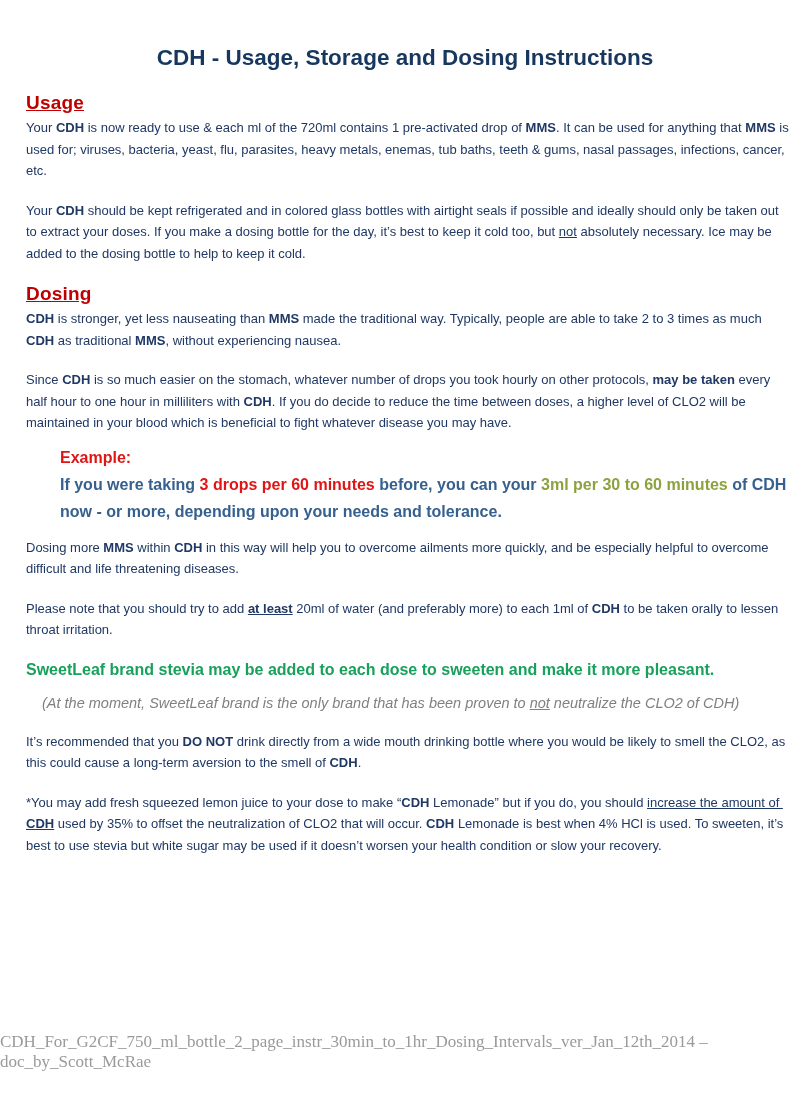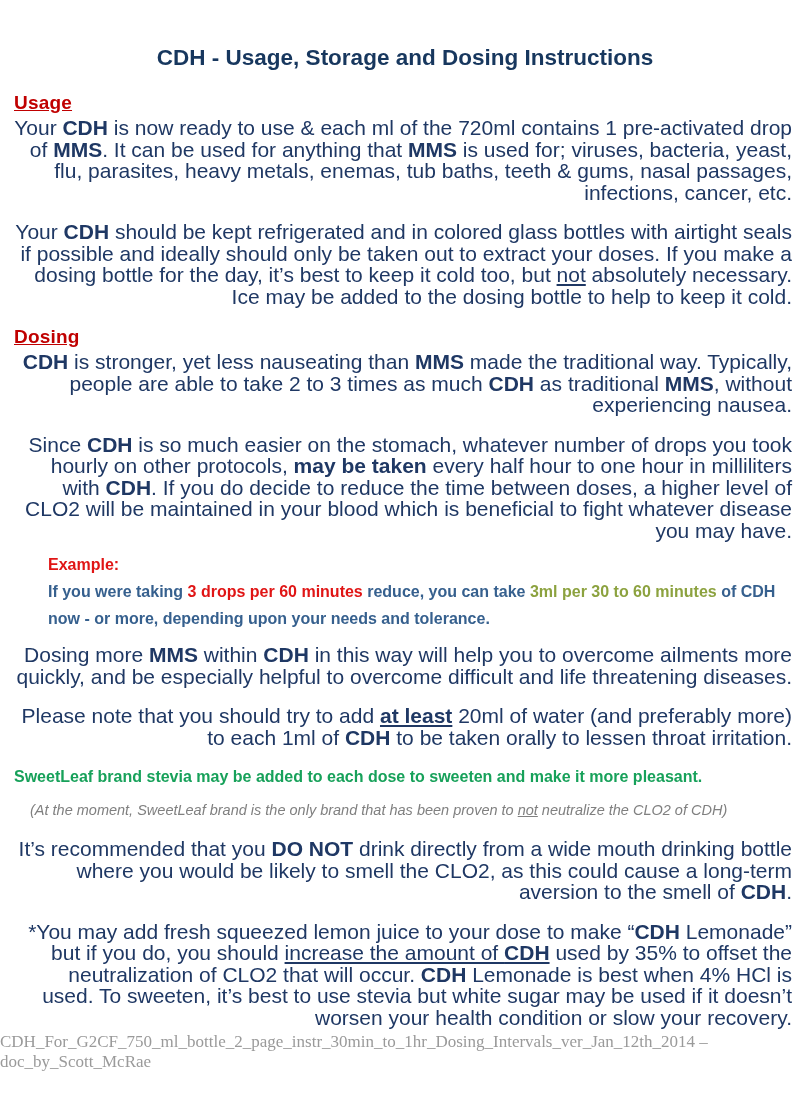--- a/index.html
+++ b/index.html
@@ -6,27 +6,27 @@
   .page{
     position:relative;width:810px;height:1095px;background:#ffffff;overflow:hidden;
     font-family:"Liberation Sans","DejaVu Sans",sans-serif;
     color:var(--body-navy,#1F3864);
   }
   .title{
     padding-top:44px;text-align:center;
     font-size:22.5px;line-height:27px;font-weight:bold;
     color:var(--title-navy,#17375E);
   }
-  .content{padding:20px 18px 0 14px;}
+  .content{padding:20px 18px 0 26px;}
   h2.heading{
     font-size:19px;line-height:23px;font-weight:bold;
     color:var(--heading-red,#C00000);text-decoration:underline;
     margin:0 0 3px 0;letter-spacing:0.2px;
   }
-  p.body{font-size:21px;line-height:21.5px;margin:0 0 18px 0;text-align:right;}
+  p.body{font-size:13px;line-height:21.5px;margin:0 0 18px 0;}
   .run{white-space:pre-wrap;}
   .b{font-weight:bold;}
   .u{text-decoration:underline;}
   .bu{font-weight:bold;text-decoration:underline;}
   .rb{color:var(--bright-red,#E01515);font-weight:bold;}
   .sb{color:var(--steel-blue,#36608E);font-weight:bold;}
   .ob{color:var(--olive-green,#8CA23F);font-weight:bold;}
   .example{
     margin:-8px 0 12px 34px;
     font-weight:bold;font-size:16px;line-height:27px;
@@ -58,21 +58,21 @@
     <p class="body"><span class="run">Your </span><span class="run b">CDH</span><span class="run"> is now ready to use &amp; each ml of the 720ml contains 1 pre-activated drop of </span><span class="run b">MMS</span><span class="run">. It can be used for anything that </span><span class="run b">MMS</span><span class="run"> is used for; viruses, bacteria, yeast, flu, parasites, heavy metals, enemas, tub baths, teeth &amp; gums, nasal passages, infections, cancer, etc.</span></p>
 
     <p class="body"><span class="run">Your </span><span class="run b">CDH</span><span class="run"> should be kept refrigerated and in colored glass bottles with airtight seals if possible and ideally should only be taken out to extract your doses. If you make a dosing bottle for the day, it’s best to keep it cold too, but </span><span class="run u">not</span><span class="run"> absolutely necessary. Ice may be added to the dosing bottle to help to keep it cold.</span></p>
 
     <h2 class="heading">Dosing</h2>
     <p class="body"><span class="run b">CDH</span><span class="run"> is stronger, yet less nauseating than </span><span class="run b">MMS</span><span class="run"> made the traditional way. Typically, people are able to take 2 to 3 times as much </span><span class="run b">CDH</span><span class="run"> as traditional </span><span class="run b">MMS</span><span class="run">, without experiencing nausea.</span></p>
     <p class="body"><span class="run">Since </span><span class="run b">CDH</span><span class="run"> is so much easier on the stomach, whatever number of drops you took hourly on other protocols, </span><span class="run b">may be taken</span><span class="run"> every half hour to one hour in milliliters with </span><span class="run b">CDH</span><span class="run">. If you do decide to reduce the time between doses, a higher level of CLO2 will be maintained in your blood which is beneficial to fight whatever disease you may have.</span></p>
 
     <div class="example">
       <div><span class="run rb">Example:</span></div>
-      <div><span class="run sb">If you were taking </span><span class="run rb">3 drops per 60 minutes</span><span class="run sb"> reduce, you can take </span><span class="run ob">3ml per 30 to 60 minutes</span><span class="run sb"> of CDH now - or more, depending upon your needs and tolerance.</span></div>
+      <div><span class="run sb">If you were taking </span><span class="run rb">3 drops per 60 minutes</span><span class="run sb"> before, you can your </span><span class="run ob">3ml per 30 to 60 minutes</span><span class="run sb"> of CDH now - or more, depending upon your needs and tolerance.</span></div>
     </div>
 
     <p class="body"><span class="run">Dosing more </span><span class="run b">MMS</span><span class="run"> within </span><span class="run b">CDH</span><span class="run"> in this way will help you to overcome ailments more quickly, and be especially helpful to overcome difficult and life threatening diseases.</span></p>
     <p class="body"><span class="run">Please note that you should try to add </span><span class="run bu">at least</span><span class="run"> 20ml of water (and preferably more) to each 1ml of </span><span class="run b">CDH</span><span class="run"> to be taken orally to lessen throat irritation.</span></p>
 
     <p class="green-note"><span class="run">SweetLeaf brand stevia may be added to each dose to sweeten and make it more pleasant.</span></p>
     <p class="gray-note"><span class="run">(At the moment, SweetLeaf brand is the only brand that has been proven to </span><span class="run u">not</span><span class="run"> neutralize the CLO2 of CDH)</span></p>
 
     <p class="body"><span class="run">It’s recommended that you </span><span class="run b">DO NOT</span><span class="run"> drink directly from a wide mouth drinking bottle where you would be likely to smell the CLO2, as this could cause a long-term aversion to the smell of </span><span class="run b">CDH</span><span class="run">.</span></p>
     <p class="body"><span class="run">*You may add fresh squeezed lemon juice to your dose to make “</span><span class="run b">CDH</span><span class="run"> Lemonade” but if you do, you should </span><span class="run u">increase the amount of </span><span class="run bu">CDH</span><span class="run"> used by 35% to offset the neutralization of CLO2 that will occur. </span><span class="run b">CDH</span><span class="run"> Lemonade is best when 4% HCl is used. To sweeten, it’s best to use stevia but white sugar may be used if it doesn’t worsen your health condition or slow your recovery.</span></p>

